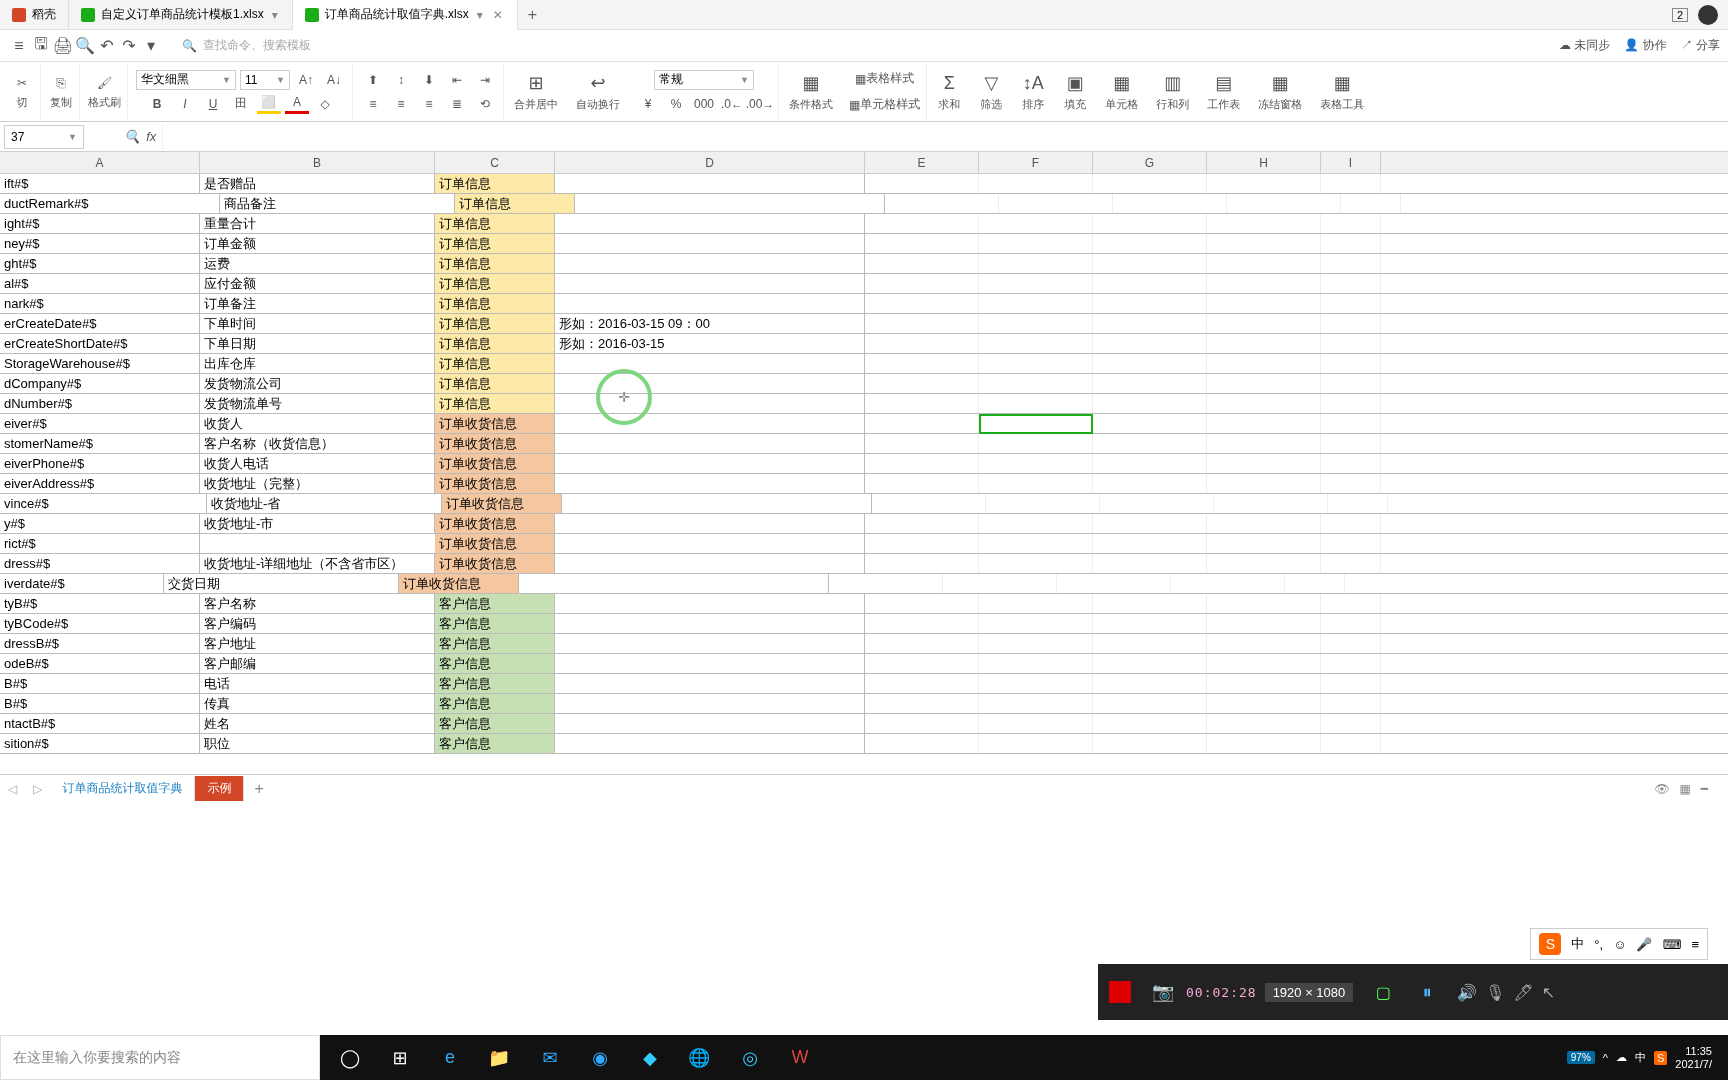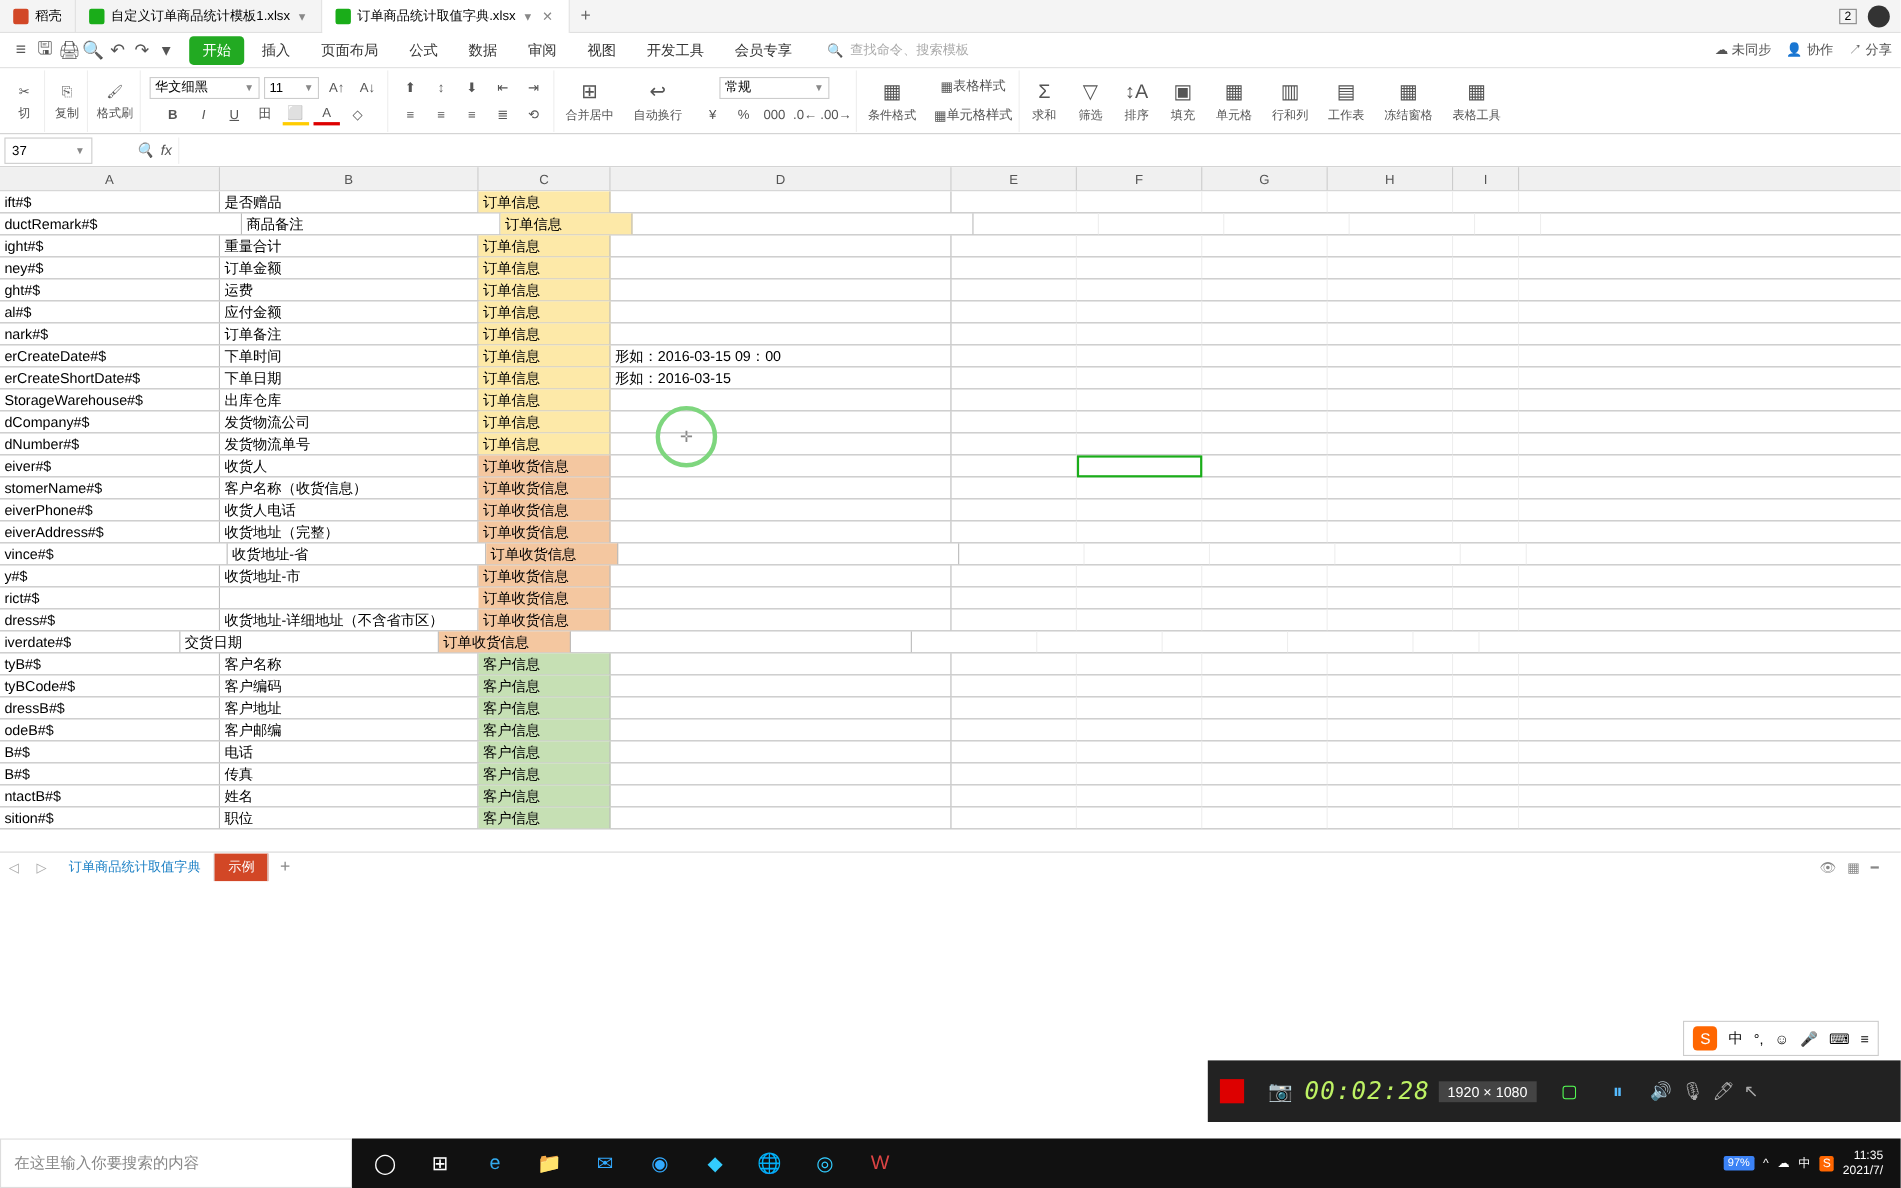--- a/index.html
+++ b/index.html
@@ -68,36 +68,36 @@
 .stab.active { background: #d24726; color: #fff; }
 .stab.link { color: #1a7fc4; }
 .addsheet { padding: 0 10px; color: #888; font-size: 16px; cursor: pointer; }
 .sheet-right { margin-left: auto; display: flex; align-items: center; gap: 10px; padding-right: 20px; color: #888; }
 
 
 .recorder { position: absolute; right: 0; bottom: 60px; width: 630px; height: 56px; background: #222; display: flex; align-items: center; }
 .rec-btn { width: 32px; height: 32px; margin: 0 6px; display: flex; align-items: center; justify-content: center; cursor: pointer; }
 .rec-red { background: #d00; width: 22px; height: 22px; }
 .rec-cam { color: #aaa; font-size: 18px; }
-.rec-time { color: #bef264; font-family: monospace; font-size: 22px; letter-spacing: 1px; font-style: italic; }
+.rec-time { color: #f9a8d4; font-family: monospace; font-size: 13px; letter-spacing: 1px; }
 .rec-res { color: #fff; background: #444; padding: 2px 8px; font-size: 13px; margin: 0 8px; }
 .rec-pause { color: #5bf; font-size: 18px; }
 .rec-icons { display: flex; gap: 8px; color: #aaa; font-size: 16px; margin-left: 8px; }
 
 
 .imebar { position: absolute; right: 20px; bottom: 120px; height: 32px; background: #fff; border: 1px solid #ccc; display: flex; align-items: center; gap: 10px; padding: 0 8px; font-size: 13px; }
 .ime-icon { width: 22px; height: 22px; background: #f60; border-radius: 4px; display: flex; align-items: center; justify-content: center; color: #fff; font-size: 14px; }
 
 
 .taskbar { position: absolute; left: 0; right: 0; bottom: 0; height: 45px; display: flex; align-items: center; }
 .search { flex: 0 0 320px; height: 45px; background: #fff; border: 1px solid #ddd; display: flex; align-items: center; padding: 0 12px; color: #888; font-size: 14px; }
 .tb-rest { flex: 1; height: 45px; background: #111; display: flex; align-items: center; gap: 6px; padding: 0 8px; }
 .tb-btn { width: 44px; height: 40px; display: flex; align-items: center; justify-content: center; color: #fff; font-size: 18px; cursor: pointer; }
 .tb-tray { margin-left: auto; display: flex; align-items: center; gap: 8px; color: #fff; font-size: 11px; padding-right: 8px; }
-.battery { background: #3b82f6; color: #fff; padding: 1px 4px; border-radius: 2px; font-size: 10px; }
+.battery { background: #0369a1; color: #fff; padding: 1px 4px; border-radius: 2px; font-size: 10px; }
 .clock { text-align: right; line-height: 1.1; }
 
 .dropdown-caret { font-size: 9px; color: #888; }
 
 </style>
 </head>
 <body>
 
 <div class="titlebar">
   <div class="tab">
@@ -123,31 +123,20 @@
 </div>
 
 <div class="toprow">
   <span class="qa-btn">≡</span>
   <span class="qa-btn">🖫</span>
   <span class="qa-btn">🖨</span>
   <span class="qa-btn">🔍</span>
   <span class="qa-btn">↶</span>
   <span class="qa-btn">↷</span>
   <span class="qa-btn">▾</span>
-  <div class="ribbon-tabs">
-    <div class="rtab active">开始</div>
-    <div class="rtab">插入</div>
-    <div class="rtab">页面布局</div>
-    <div class="rtab">公式</div>
-    <div class="rtab">数据</div>
-    <div class="rtab">审阅</div>
-    <div class="rtab">视图</div>
-    <div class="rtab">开发工具</div>
-    <div class="rtab">会员专享</div>
-  </div>
   <div class="searchbox">
     <span>🔍</span>
     <span>查找命令、搜索模板</span>
   </div>
   <div class="toprow-right">
     <span><span>☁</span> <span>未同步</span></span>
     <span><span>👤</span> <span>协作</span></span>
     <span><span>↗</span> <span>分享</span></span>
   </div>
 </div>

